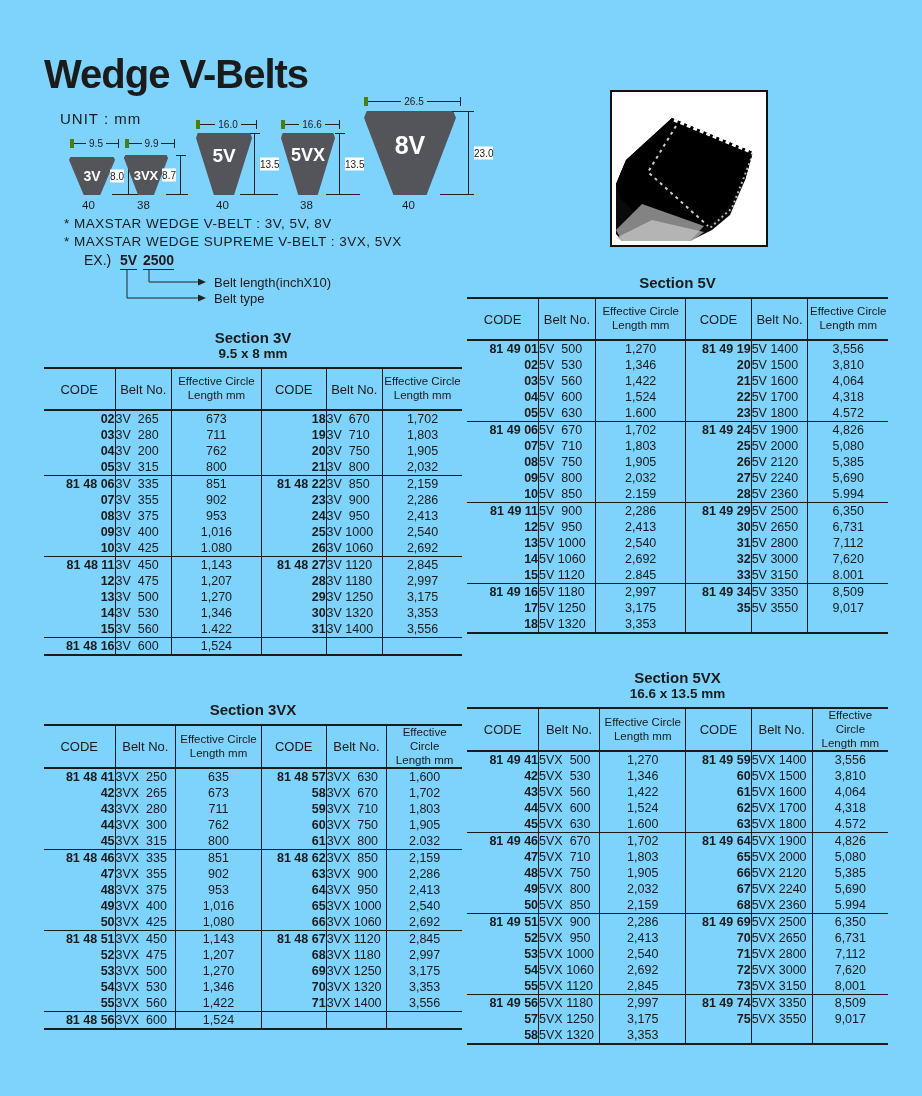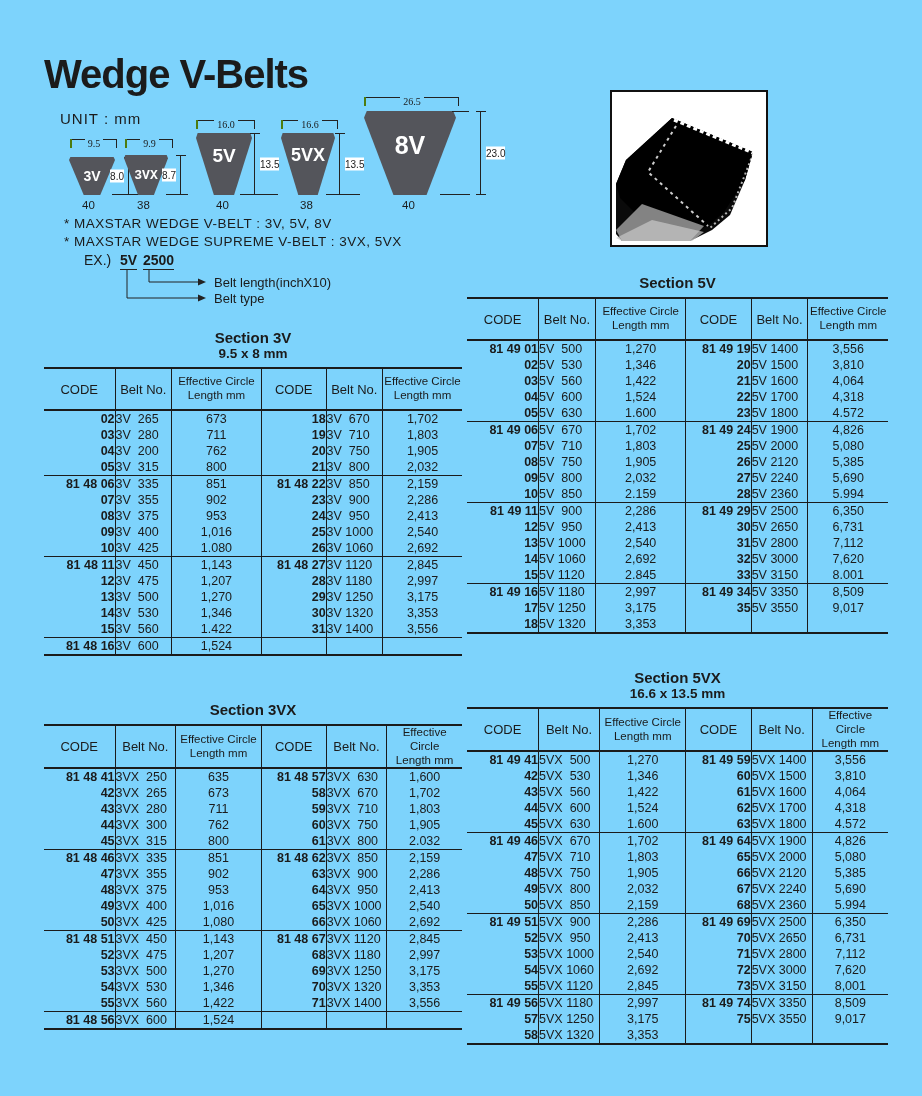--- a/index.html
+++ b/index.html
@@ -9,22 +9,22 @@
 
   
   #page-title{left:44px;top:52px;font-size:40px;font-weight:bold;letter-spacing:-1px;}
   #unit-label{left:60px;top:110px;font-size:15px;letter-spacing:1px;}
   .note{left:64px;font-size:13.5px;letter-spacing:.5px;}
 
   
   .belt{position:absolute;background:#54555b;display:flex;justify-content:center;
         color:#fff;font-weight:bold;clip-path:polygon(3% 0,97% 0,100% 8%,68% 100%,32% 100%,0 8%);}
   .belt.center{align-items:center;}
-  .dimh{position:absolute;height:9px;border-left:2px solid #4d7c0f;border-right:1px solid #222;
-        display:flex;font-family:Liberation Serif, serif;}
+  .dimh{position:absolute;height:9px;border-left:4px solid #4d7c0f;border-right:1px solid #222;
+        display:flex;align-items:center;}
   .dimh .ln{flex:1;height:1px;background:#222;}
   .dimh .lb{font-size:10px;padding:0 3px;line-height:9px;white-space:nowrap;}
   .dimv{position:absolute;width:0;border-left:1px solid #222;}
   .dimv::before,.dimv::after{content:"";position:absolute;left:-5px;width:10px;height:1px;background:#222;}
   .dimv::before{top:0;} .dimv::after{bottom:0;}
   .dimv .lb{position:absolute;top:50%;transform:translateY(-50%);font-size:10px;background:#fff;
             padding:1px 0;white-space:nowrap;}
   .dimv .lb.left{right:5px;} .dimv .lb.right{left:5px;}
   .bline{position:absolute;height:1px;background:#222;}
   .angle{position:absolute;font-size:11.5px;}
@@ -74,21 +74,21 @@
     <span class="lb left">8.0</span>
     </div>
   <div class="abs bline" style="left:112px;top:194px;width:26px;"></div>
   <div class="abs angle" style="left:82px;top:199px;">40</div>
 
   <div class="abs dimh" style="left:125px;top:139px;width:45px;">
     <span class="ln"></span>
       <span class="lb">9.9</span>
       <span class="ln"></span>
     </div>
-  <div class="belt center" style="left:124px;top:155px;width:44px;height:40px;font-size:13px;font-family:Liberation Mono, monospace;">
+  <div class="belt center" style="left:124px;top:155px;width:44px;height:40px;font-size:13px;">
     <span>3VX</span>
     </div>
   <div class="abs dimv" style="left:180px;top:155px;height:40px;">
     <span class="lb left">8.7</span>
     </div>
   <div class="abs bline" style="left:166px;top:194px;width:22px;"></div>
   <div class="abs angle" style="left:137px;top:199px;">38</div>
 
   <div class="abs dimh" style="left:196px;top:120px;width:56px;">
     <span class="ln"></span>
@@ -119,21 +119,21 @@
   <div class="abs angle" style="left:300px;top:199px;">38</div>
 
   <div class="abs dimh" style="left:364px;top:97px;width:92px;">
     <span class="ln"></span>
       <span class="lb">26.5</span>
       <span class="ln"></span>
     </div>
   <div class="belt" style="left:364px;top:111px;width:92px;height:84px;font-size:25px;">
     <span style="margin-top:20px;">8V</span>
     </div>
-  <div class="abs dimv" style="left:480px;top:111px;height:84px;">
+  <div class="abs dimv" style="left:468px;top:111px;height:84px;">
     <span class="lb right">23.0</span>
     </div>
   <div class="abs bline" style="left:452px;top:111px;width:17px;"></div>
   <div class="abs bline" style="left:440px;top:194px;width:30px;"></div>
   <div class="abs angle" style="left:402px;top:199px;">40</div>
 
   <div class="abs note" style="top:216px;">* MAXSTAR WEDGE V-BELT : 3V, 5V, 8V</div>
   <div class="abs note" style="top:234px;">* MAXSTAR WEDGE SUPREME V-BELT : 3VX, 5VX</div>
 
   <span class="abs ex-txt" style="left:84px;top:252px;">EX.)</span>

